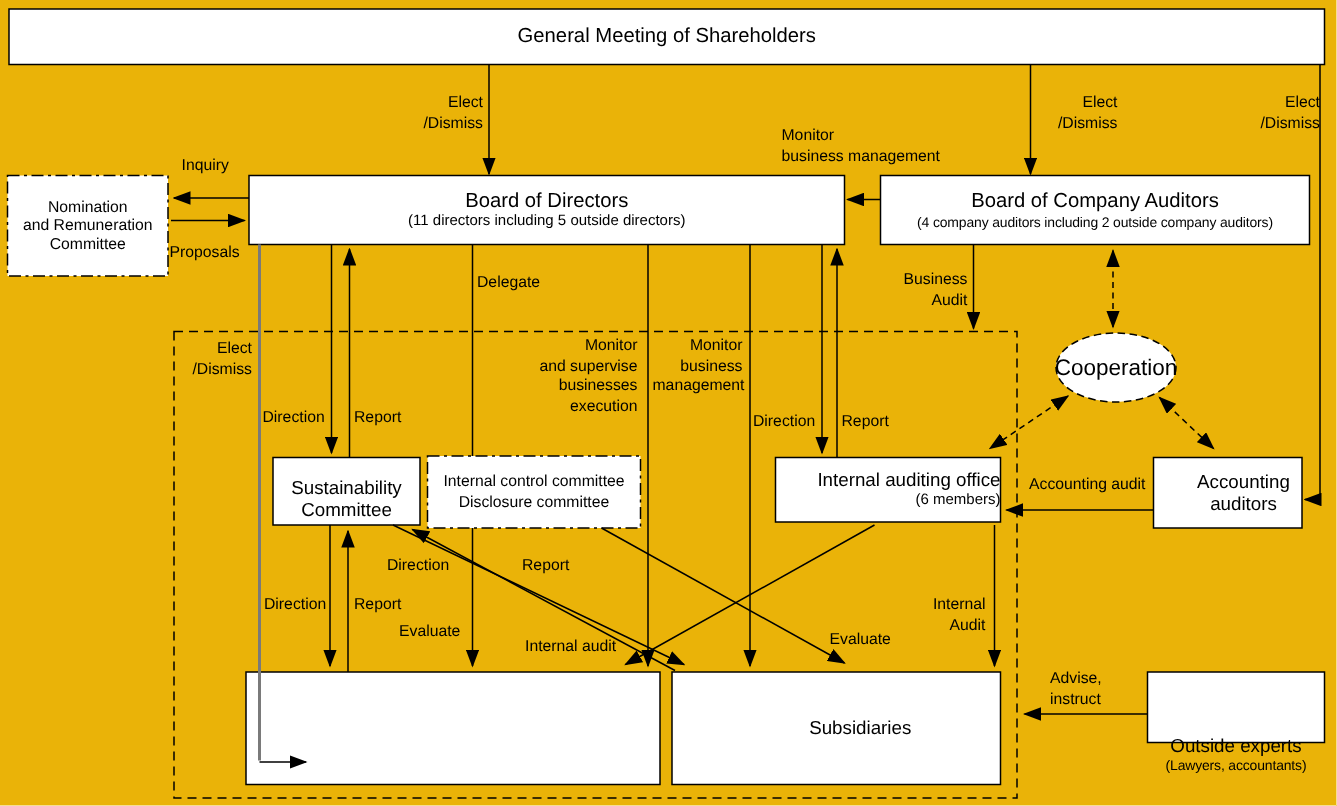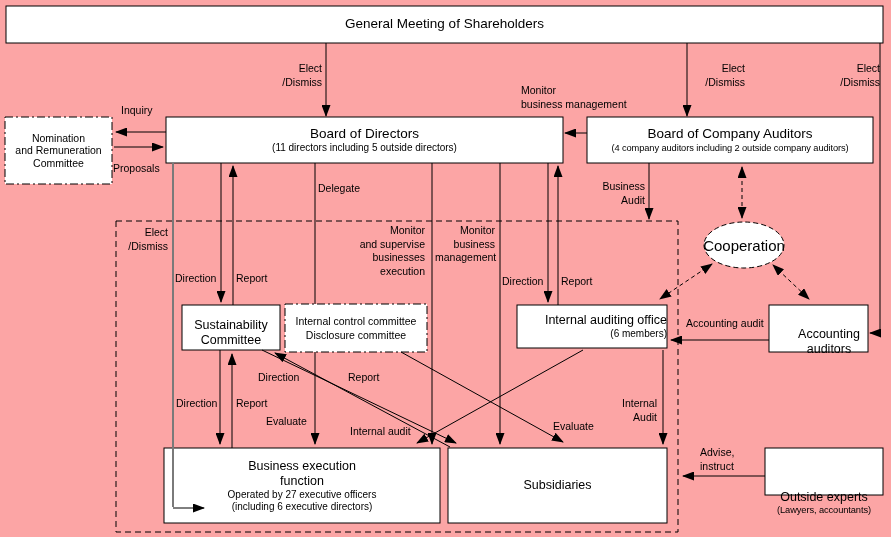--- a/index.html
+++ b/index.html
@@ -1,17 +1,17 @@
 <!DOCTYPE html>
 <html><head>
 <meta charset="utf-8">
 <style>
   html,body { margin:0; padding:0; background:#ffffff; }
   #stage {
-    position:relative; width:891px; height:537px; background:#fca5a5;
+    position:relative; width:891px; height:537px; background:#eab308;
     font-family:"Liberation Sans","DejaVu Sans",sans-serif; color:#000;
     overflow:hidden;
   }
   #wires { position:absolute; left:0; top:0; }
   .box { position:absolute; display:flex; flex-direction:column; align-items:center; justify-content:center; text-align:center; }
   .pre { white-space:pre-line; }
   .lbl { position:absolute; font-size:10.5px; line-height:1.3; white-space:pre-line; }
   .r { text-align:right; }
   .t13 { font-size:13.5px; line-height:1.25; }
   .t12 { font-size:12.5px; line-height:1.2; }
@@ -104,33 +104,27 @@
   <div class="box" style="left:285px; top:304px; width:142px; height:48px;">
     <span class="pre" style="font-size:10.5px; line-height:1.35;">Internal control committee
 Disclosure committee</span>
   </div>
 
   <div class="box" style="left:517px; top:305px; width:150px; height:43px;align-items:flex-end;">
     <span class="t12">Internal auditing office</span>
     <span class="t10">(6 members)</span>
   </div>
 
-  <div class="box" style="left:769px; top:318px; width:120px; height:47px;">
+  <div class="box" style="left:769px; top:305px; width:120px; height:47px;">
     <span class="pre t12">Accounting
 auditors</span>
   </div>
 
-  <div class="box" style="left:164px; top:448px; width:276px; height:75px;">
-    <span class="pre t12">Business execution
-function</span>
-    <span class="t10">Operated by 27 executive officers</span>
-    <span class="t10">(including 6 executive directors)</span>
-  </div>
 
-  <div class="box t12" style="left:448px; top:448px; width:219px; height:75px;">
+  <div class="box t12" style="left:448px; top:448px; width:219px; height:75px;padding-left:16px;">
     <span>Subsidiaries</span>
   </div>
 
   <div class="box" style="left:765px; top:448px; width:118px; height:47px;margin-top:32px;">
     <span class="t12">Outside experts</span>
     <span class="t95">(Lawyers, accountants)</span>
   </div>
 
   <div class="box" style="left:704px; top:233px; width:80px; height:24px;">
     <span style="font-size:15px;">Cooperation</span>

